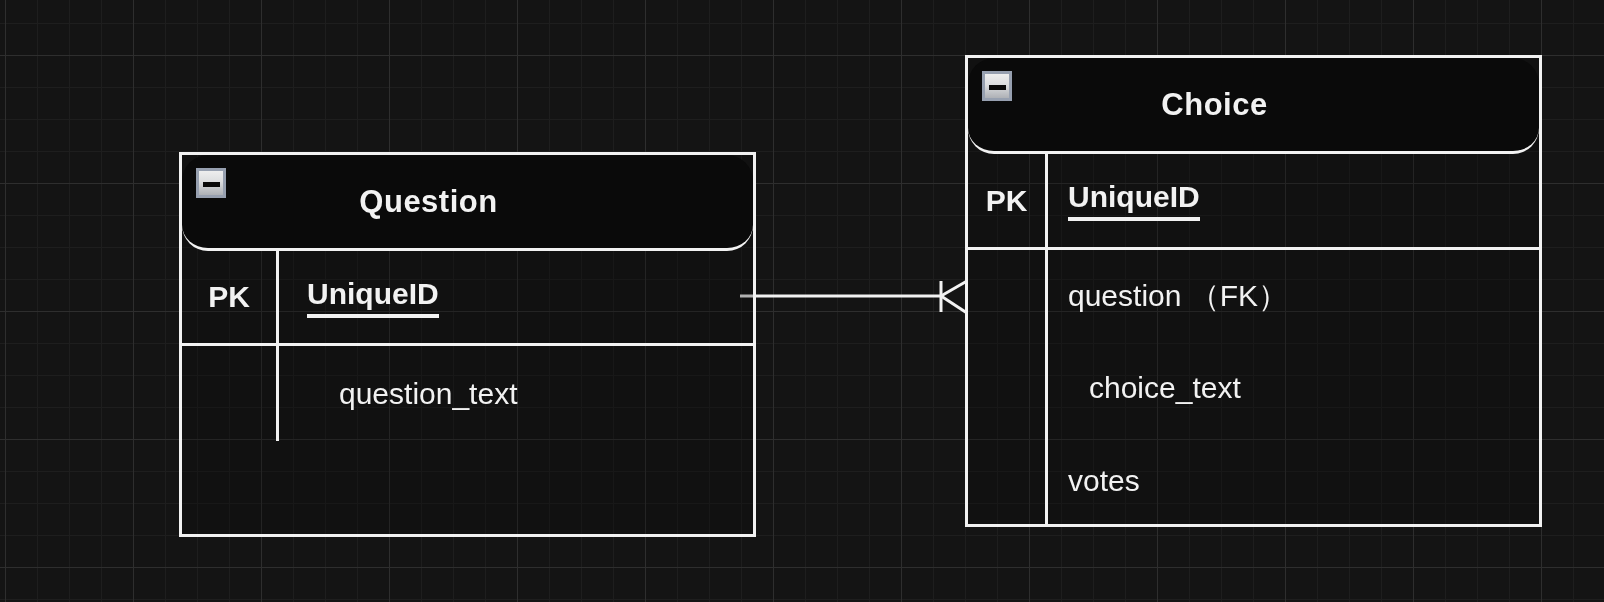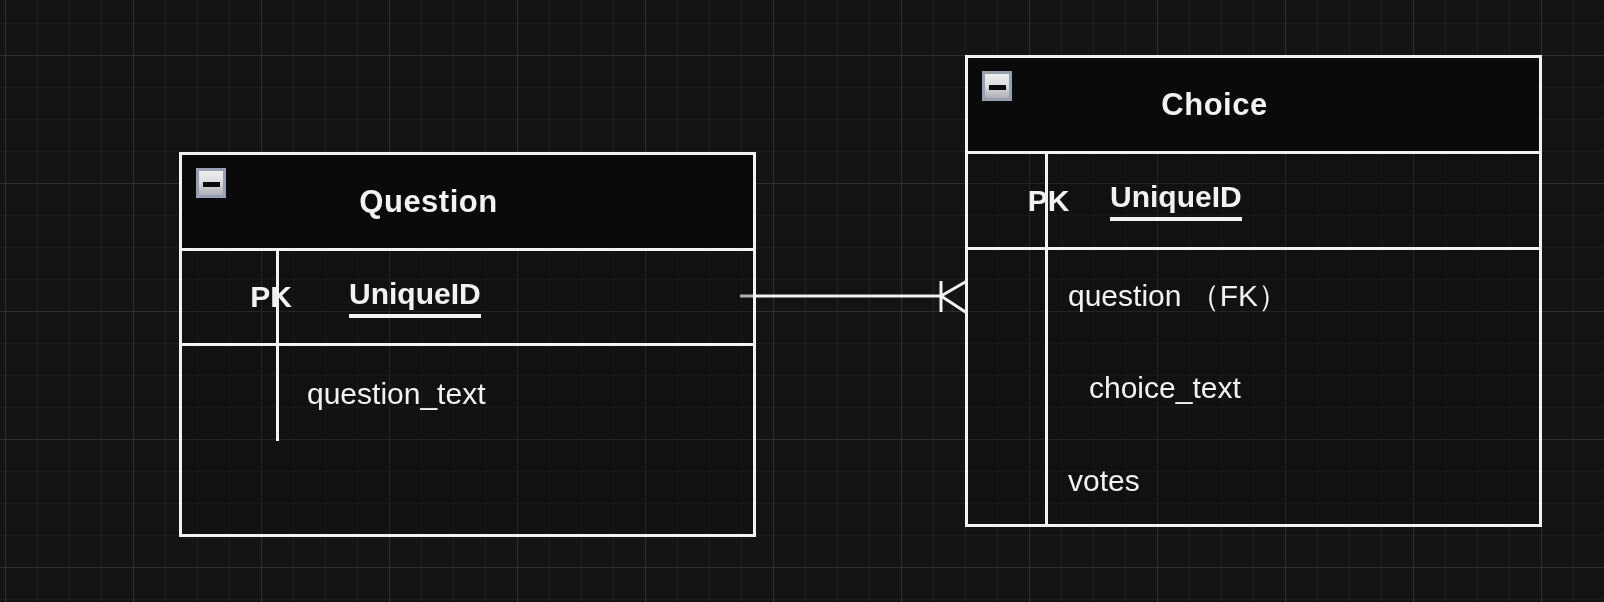--- a/index.html
+++ b/index.html
@@ -40,20 +40,21 @@
 
   .entity-header {
     position: relative;
     height: 93px;
     border-bottom: 3px solid #f2f2f2;
     background: #0a0a0a;
     display: flex;
     align-items: center;
     justify-content: center;
     padding-right: 78px; 
+    border-radius: 26px;
   }
   .entity-title {
     font-size: 31px;
     font-weight: bold;
     letter-spacing: 0.5px;
   }
   .collapse-btn {
     position: absolute;
     left: 14px; top: 13px;
     width: 30px; height: 30px;
@@ -75,24 +76,24 @@
   .pk-divider {
     position: absolute;
     top: 0; bottom: 0;
     width: 3px;
     background: #f2f2f2;
   }
   .entity-question .pk-divider { left: 94px; }
   .entity-choice   .pk-divider { left: 77px; }
 
   .trow { display: flex; align-items: center; }
-  .trow.pk-row { border-bottom: 3px solid #f2f2f2; padding-left: 42px; }
+  .trow.pk-row { border-bottom: 3px solid #f2f2f2; }
 
   .entity-question .pk-row   { height: 92px; }
-  .entity-question .trow-2   { height: 95px; }
+  .entity-question .trow-2   { height: 95px; padding-left: 32px; }
   .entity-question .trow-3   { height: 93px; }
   .entity-choice   .pk-row   { height: 93px; }
   .entity-choice   .trow-2   { height: 92px; }
   .entity-choice   .trow-3   { height: 92px; margin-left: 21px; }
   .entity-choice   .trow-4   { height: 93px; }
 
   .cell-key {
     flex: 0 0 auto;
     text-align: center;
     font-weight: bold;

